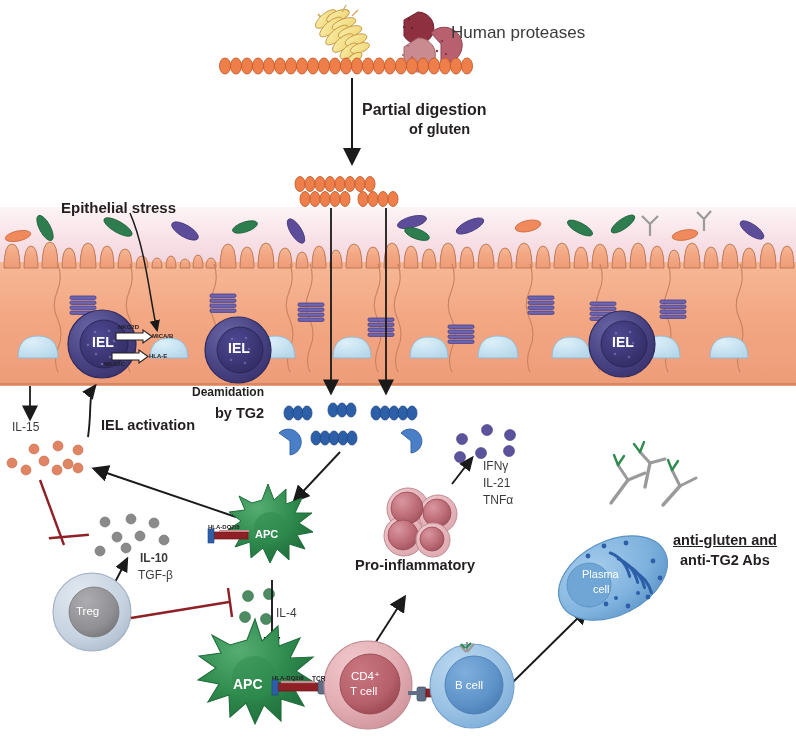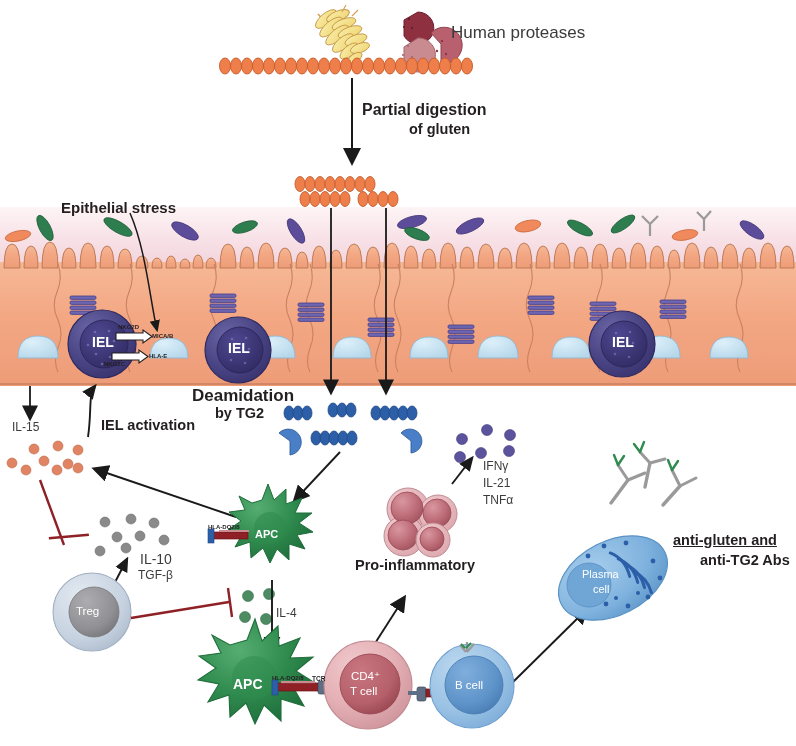--- a/index.html
+++ b/index.html
@@ -642,27 +642,27 @@
 <div class="lbl white" style="left:612px;top:335px;font-size:14px;">IEL</div>
 
 <div class="lbl tiny" style="left:118px;top:324px;">NKG2D</div>
 <div class="lbl tiny" style="left:152px;top:333px;">MICA/B</div>
 <div class="lbl tiny" style="left:149px;top:353px;">HLA-E</div>
 <div class="lbl tiny" style="left:104px;top:361px;">NKG2C</div>
 
 <div class="lbl thin" style="left:12px;top:421px;font-size:12px;">IL-15</div>
 <div class="lbl bold" style="left:101px;top:417px;font-size:14.5px;">IEL activation</div>
 
-<div class="lbl bold" style="left:192px;top:386px;font-size:17px;">Deamidation</div>
+<div class="lbl bold" style="left:192px;top:386px;font-size:12px;">Deamidation</div>
 <div class="lbl bold" style="left:215px;top:405px;font-size:14.5px;">by TG2</div>
 
 <div class="lbl" style="left:208px;top:524px;font-size:6px;font-weight:bold;color:#231f20;">HLA-DQ2/8</div>
 <div class="lbl white" style="left:255px;top:528px;font-size:11px;">APC</div>
 
-<div class="lbl thin" style="left:140px;top:552px;font-size:14px;">IL-10</div>
+<div class="lbl thin" style="left:140px;top:552px;font-size:12px;font-weight:bold;">IL-10</div>
 <div class="lbl thin" style="left:138px;top:569px;font-size:12px;">TGF-β</div>
 
 <div class="lbl" style="left:76px;top:605px;font-size:11.5px;color:#ffffff;">Treg</div>
 
 <div class="lbl thin" style="left:276px;top:607px;font-size:12px;">IL-4</div>
 
 <div class="lbl white" style="left:233px;top:677px;font-size:14px;">APC</div>
 <div class="lbl" style="left:272px;top:675px;font-size:6px;font-weight:bold;color:#231f20;">HLA-DQ2/8</div>
 <div class="lbl" style="left:312px;top:675px;font-size:6.5px;font-weight:bold;color:#231f20;">TCR</div>
 
@@ -674,15 +674,15 @@
 <div class="lbl thin" style="left:483px;top:460px;font-size:12px;">IFNγ</div>
 <div class="lbl thin" style="left:483px;top:477px;font-size:12px;">IL-21</div>
 <div class="lbl thin" style="left:483px;top:494px;font-size:12px;">TNFα</div>
 
 <div class="lbl bold" style="left:355px;top:557px;font-size:14.5px;">Pro-inflammatory</div>
 
 <div class="lbl" style="left:582px;top:568px;font-size:11px;color:#ffffff;">Plasma</div>
 <div class="lbl" style="left:593px;top:583px;font-size:11px;color:#ffffff;">cell</div>
 
 <div class="lbl bold" style="left:673px;top:532px;font-size:14.5px;text-decoration:underline;">anti-gluten and</div>
-<div class="lbl bold" style="left:680px;top:552px;font-size:14.5px;margin-left:20px;">anti-TG2 Abs</div>
+<div class="lbl bold" style="left:680px;top:552px;font-size:14.5px;">anti-TG2 Abs</div>
 
 </div>
 
 </body></html>

